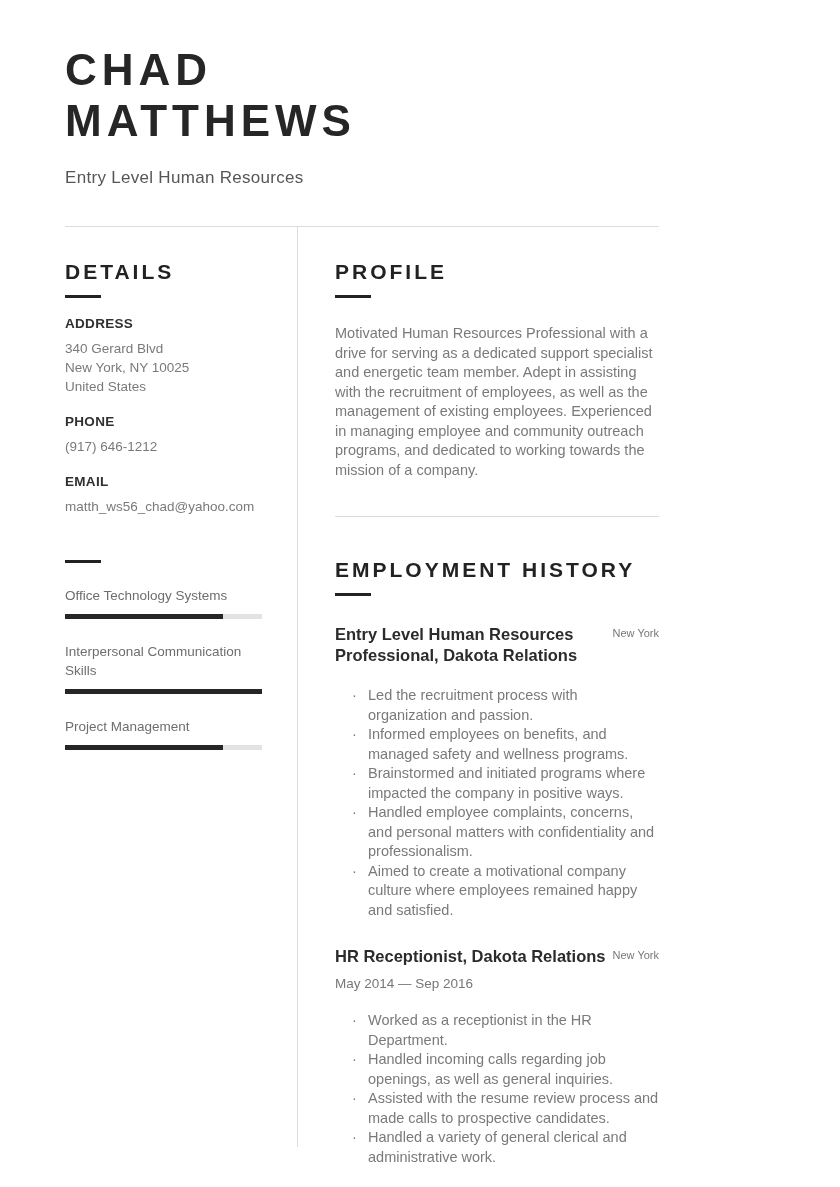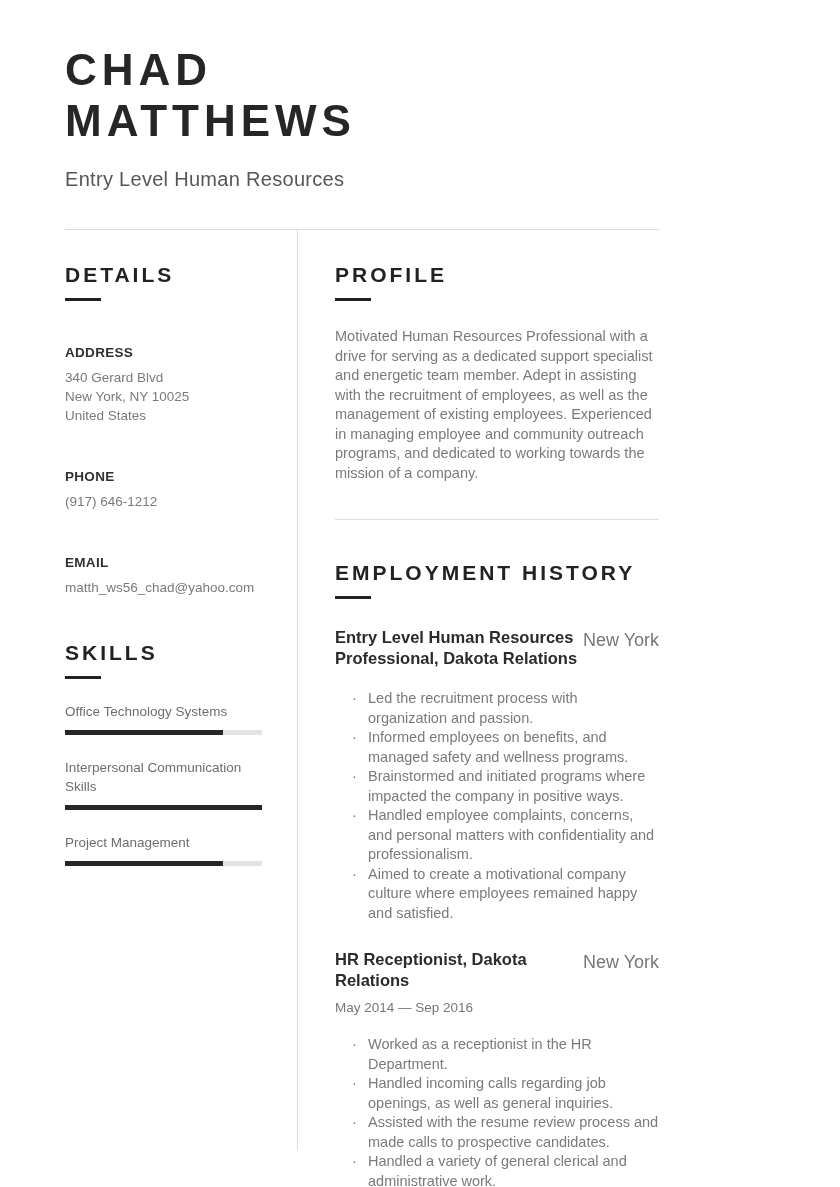--- a/index.html
+++ b/index.html
@@ -11,59 +11,59 @@
     overflow: hidden;
   }
   .page { width: 724px; height: 1187px; padding: 0 65px; background: #fff; }
 
   
   .header { padding-top: 44px; }
   .name {
     font-size: 44px; font-weight: 800; letter-spacing: 5px;
     line-height: 1.16; color: #262626;
   }
-  .subtitle { margin-top: 22px; font-size: 20px; color: #565656; letter-spacing: 0.3px; }
+  .subtitle { margin-top: 22px; font-size: 17px; color: #565656; letter-spacing: 0.3px; }
   .top-divider { margin-top: 38px; height: 1px; background: #dcdcdc; }
 
   
   .columns { display: flex; align-items: flex-start; }
   .left-col  { width: 232px; flex: 0 0 232px; padding: 33px 35px 0 0; }
   .v-divider { width: 1px; flex: 0 0 1px; height: 920px; background: #dcdcdc; }
   .right-col { flex: 1 1 auto; padding: 33px 0 0 37px; min-width: 0; }
 
   
   .sec-title {
     font-size: 21px; font-weight: 700; letter-spacing: 3px;
     color: #222222; line-height: 1.15;
   }
   .sec-rule { width: 36px; height: 3px; background: #222222; margin-top: 11px; }
 
   
-  .field-label { margin-top: 44px; font-size: 13.5px; font-weight: 700; color: #303030; letter-spacing: 0.3px; }
+  .field-label { margin-top: 18px; font-size: 13.5px; font-weight: 700; color: #303030; letter-spacing: 0.3px; }
   .field-value { margin-top: 8px; font-size: 13.5px; color: #7a7a7a; line-height: 19px; }
   .addr-line { display: block; }
 
   .skills-section { margin-top: 44px; }
   .skill-item { margin-top: 23px; }
   .skill-item:first-of-type { margin-top: 27px; }
   .skill-label { font-size: 13.5px; color: #6e6e6e; line-height: 19px; }
   .skill-bar { margin-top: 9px; height: 5px; background: #e3e3e3; width: 100%; }
   .skill-bar-fill { height: 100%; background: #262626; }
 
   
   .profile-text { margin-top: 26px; font-size: 14.5px; color: #7a7a7a; line-height: 19.5px; max-width: 443px; }
   .h-divider { margin-top: 36px; height: 1px; background: #dcdcdc; }
   .employment-section { margin-top: 41px; }
   .education-section { margin-top: 34px; }
 
   .job { margin-top: 28px; }
   .job + .job { margin-top: 26px; }
   .job-head { display: flex; justify-content: space-between; align-items: flex-start; }
   .job-title { font-size: 16.5px; font-weight: 700; color: #2b2b2b; line-height: 21px; max-width: 330px; }
-  .job-location { font-size: 18px; color: #777777; padding-top: 3px; white-space: nowrap; }
+  .job-location { font-size: 11px; color: #777777; padding-top: 3px; white-space: nowrap; }
   .job-dates { margin-top: 9px; font-size: 13.5px; color: #777777; }
   .bullets { margin-top: 20px; }
   .bullet-item { display: flex; font-size: 14.5px; color: #7a7a7a; line-height: 19.5px; }
   .bullet-dot { flex: 0 0 16px; margin-left: 17px; text-align: left; color: #7a7a7a; }
   .bullet-text { flex: 1 1 auto; }
 </style>
 </head>
 <body>
 
 <div class="page">
@@ -94,21 +94,20 @@
         </div>
 
         <div class="field-label">PHONE</div>
         <div class="field-value">(917) 646-1212</div>
 
         <div class="field-label">EMAIL</div>
         <div class="field-value">matth_ws56_chad@yahoo.com</div>
       </section>
 
       <section class="skills-section">
-        <h2 class="sec-title">SKILLS</h2>
         <div class="sec-rule"></div>
 
         <div class="skill-item">
           <div class="skill-label">Office Technology Systems</div>
           <div class="skill-bar">
             <div class="skill-bar-fill" style="width: 80%;"></div>
           </div>
         </div>
 
         <div class="skill-item">

